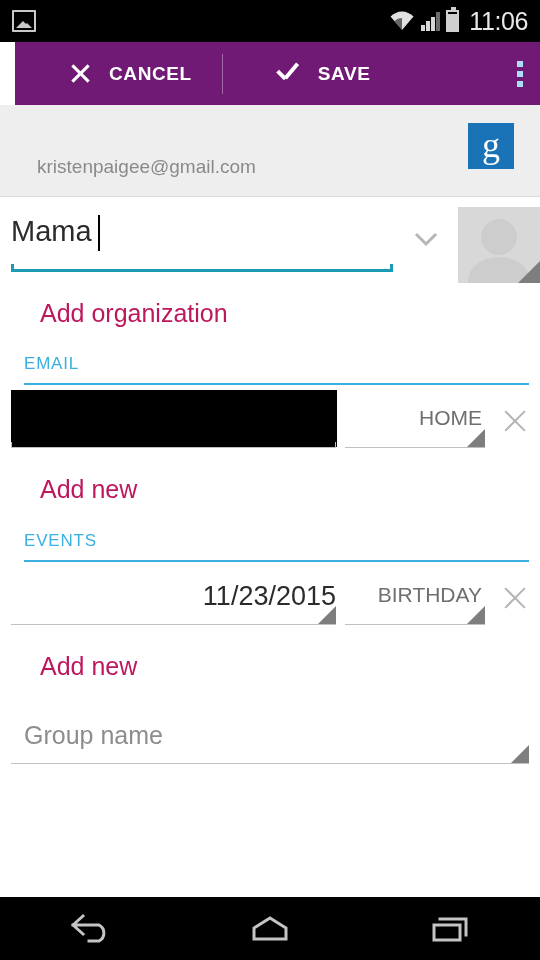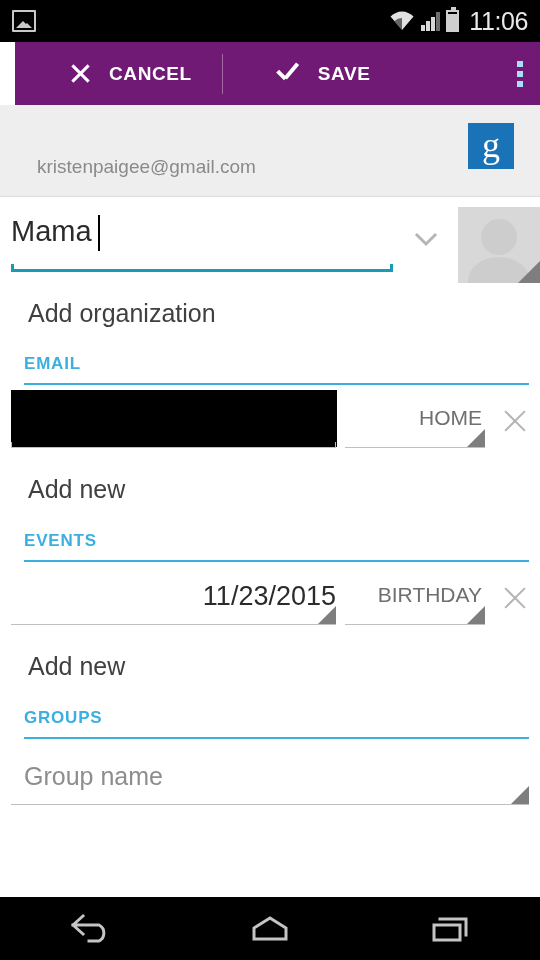--- a/index.html
+++ b/index.html
@@ -305,34 +305,34 @@
     position: absolute;
     right: 0; bottom: 0;
     width: 0; height: 0;
     border-left: 22px solid transparent;
     border-bottom: 22px solid #7e7e7e;
   }
 
   
   .add-line {
     font-size: 25px;
-    color: #404040;
-    padding-left: 28px;
+    color: #be185d;
+    padding-left: 40px;
   }
   .add-org { height: 62px; line-height: 62px; }
   .add-new { height: 64px; line-height: 64px; }
 
   
   .section {
     padding-left: 24px;
     padding-top: 10px;
   }
   .section-title {
     font-size: 17px;
-    font-weight: bold;
+    font-weight: normal;
     color: #3aafe0;
     letter-spacing: 0.8px;
   }
   .section-rule {
     margin-top: 9px;
     margin-right: 11px;
     height: 2px;
     background: #3aafe0;
   }
 
@@ -557,24 +557,20 @@
       </div>
       <div class="type-wrap">
         <span class="type-text">BIRTHDAY</span>
         <span class="ul-plain"></span>
         <span class="spinner-corner"></span>
       </div>
       <div class="delete-btn"></div>
     </div>
     <div class="add-line add-new">Add new</div>
 
-    <div class="section">
-      <div class="section-title">GROUPS</div>
-      <div class="section-rule"></div>
-    </div>
     <div class="group-row">
       <div class="group-wrap">
         <span class="group-text">Group name</span>
         <span class="ul-plain"></span>
         <span class="spinner-corner"></span>
       </div>
     </div>
 
   </div>
 

